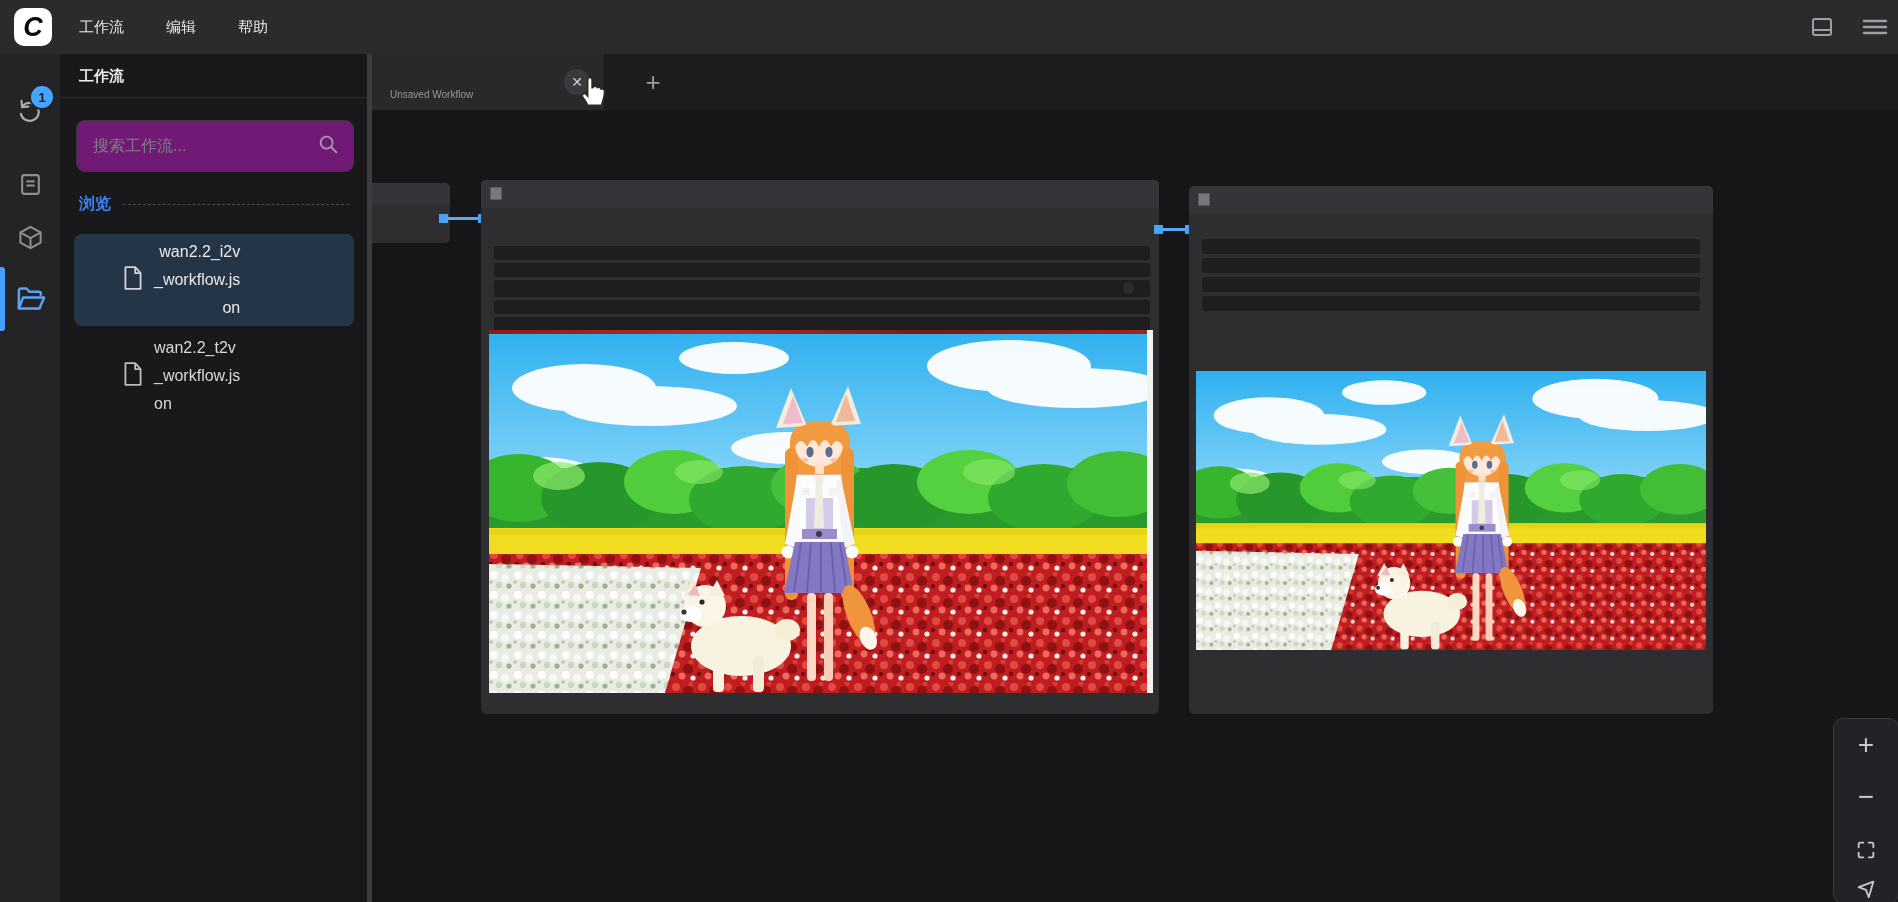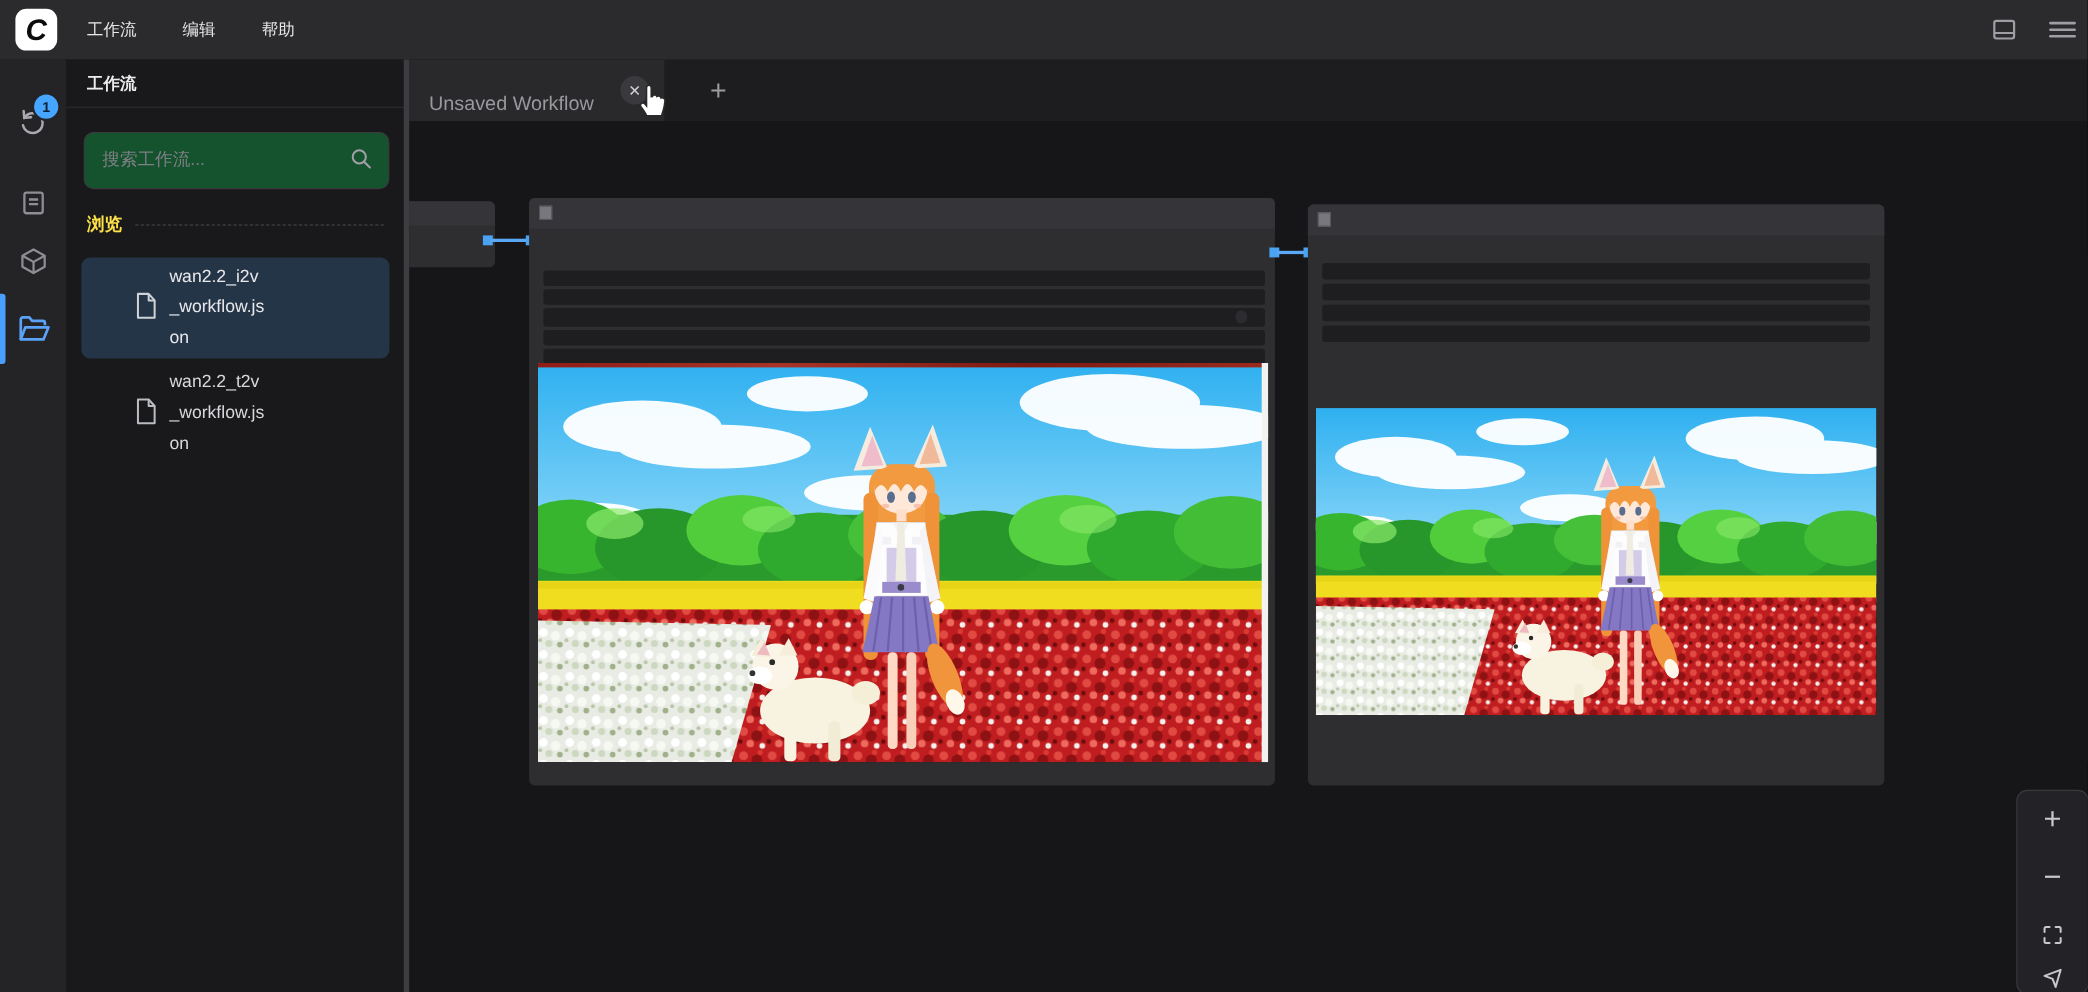--- a/index.html
+++ b/index.html
@@ -22,43 +22,43 @@
   .rail-item{position:absolute;left:0;width:60px;height:56px;display:flex;align-items:center;justify-content:center;}
   .badge{position:absolute;left:29px;top:2px;width:22px;height:22px;border-radius:50%;
          background:#45a5ff;border:2px solid #242427;color:#0d2030;font-size:13px;font-weight:bold;
          display:flex;align-items:center;justify-content:center;z-index:2;}
   .active-bar{position:absolute;left:0;top:213px;width:5px;height:64px;background:#4a9eff;border-radius:0 3px 3px 0;}
 
   
   .sidebar{left:60px;top:54px;width:307px;height:848px;background:#19191b;z-index:20;}
   .sb-title{position:absolute;left:19px;top:13px;font-size:15px;font-weight:bold;color:#ececee;}
   .sb-divider{position:absolute;left:0;top:43px;width:307px;height:1px;background:#2c2c2f;}
-  .search-box{position:absolute;left:16px;top:66px;width:276px;height:50px;background:#14532d;
+  .search-box{position:absolute;left:16px;top:66px;width:276px;height:50px;background:#701a75;
               border:1px solid #3a3a3f;border-radius:9px;display:flex;align-items:center;}
   .search-box input{flex:1;background:transparent;border:none;outline:none;color:#d5d5da;
               font-size:16px;padding:0 8px 0 16px;font-family:"Liberation Sans",sans-serif;}
   .search-box input::placeholder{color:#7f7f86;}
   .search-icon{margin-right:14px;flex:0 0 auto;}
   .browse-row{position:absolute;left:19px;top:140px;width:270px;display:flex;align-items:center;}
-  .browse-label{font-size:16px;font-weight:bold;color:#fde047;white-space:nowrap;}
+  .browse-label{font-size:16px;font-weight:bold;color:#3b82f6;white-space:nowrap;}
   .browse-line{flex:1;margin-left:12px;border-top:1px dashed #4a4a50;height:0;}
   .file-item{position:absolute;left:14px;width:280px;height:92px;border-radius:8px;
              display:flex;align-items:center;color:#e9e9ec;}
-  .file-item.sel{background:#253548;}
+  .file-item.sel{background:#253548;text-align:right;}
   .file-item .ficon{margin-left:48px;flex:0 0 auto;}
   .file-name{margin-left:10px;font-size:16px;line-height:28px;white-space:pre-line;}
 
   
   .tabbar{left:372px;top:54px;width:1526px;height:56px;background:#1d1d20;display:flex;z-index:10;}
   .tab{height:56px;display:flex;align-items:center;background:#29292c;border-right:1px solid #1a1a1d;
        box-sizing:border-box;position:relative;}
   .tab1{width:233px;padding:0 14px 0 18px;}
   .tab2{width:263px;padding:0 18px 0 24px;}
   .tab3{width:259px;padding:0 18px 0 22px;}
-  .tab-label{font-size:18px;white-space:nowrap;margin-top:24px;}
+  .tab-label{font-size:10px;white-space:nowrap;margin-top:24px;}
   .tab1 .tab-label{color:#98989d;}
   .tab2 .tab-label{color:#f2f2f4;font-weight:500;}
   .tab3 .tab-label{color:#7f7f85;}
   .tab-close{margin-left:auto;width:26px;height:26px;border-radius:50%;background:#3a3a3e;
              display:flex;align-items:center;justify-content:center;color:#cfcfd4;font-size:14px;}
   .dirty-dot{margin-left:auto;color:#ffffff;font-size:12px;}
   .tab-underline{position:absolute;left:0;bottom:0;width:100%;height:3px;background:#4a84c8;}
   .newtab{width:56px;height:56px;display:flex;align-items:center;justify-content:center;
           color:#9b9b9f;font-size:26px;font-weight:300;margin-left:20px;}
 

